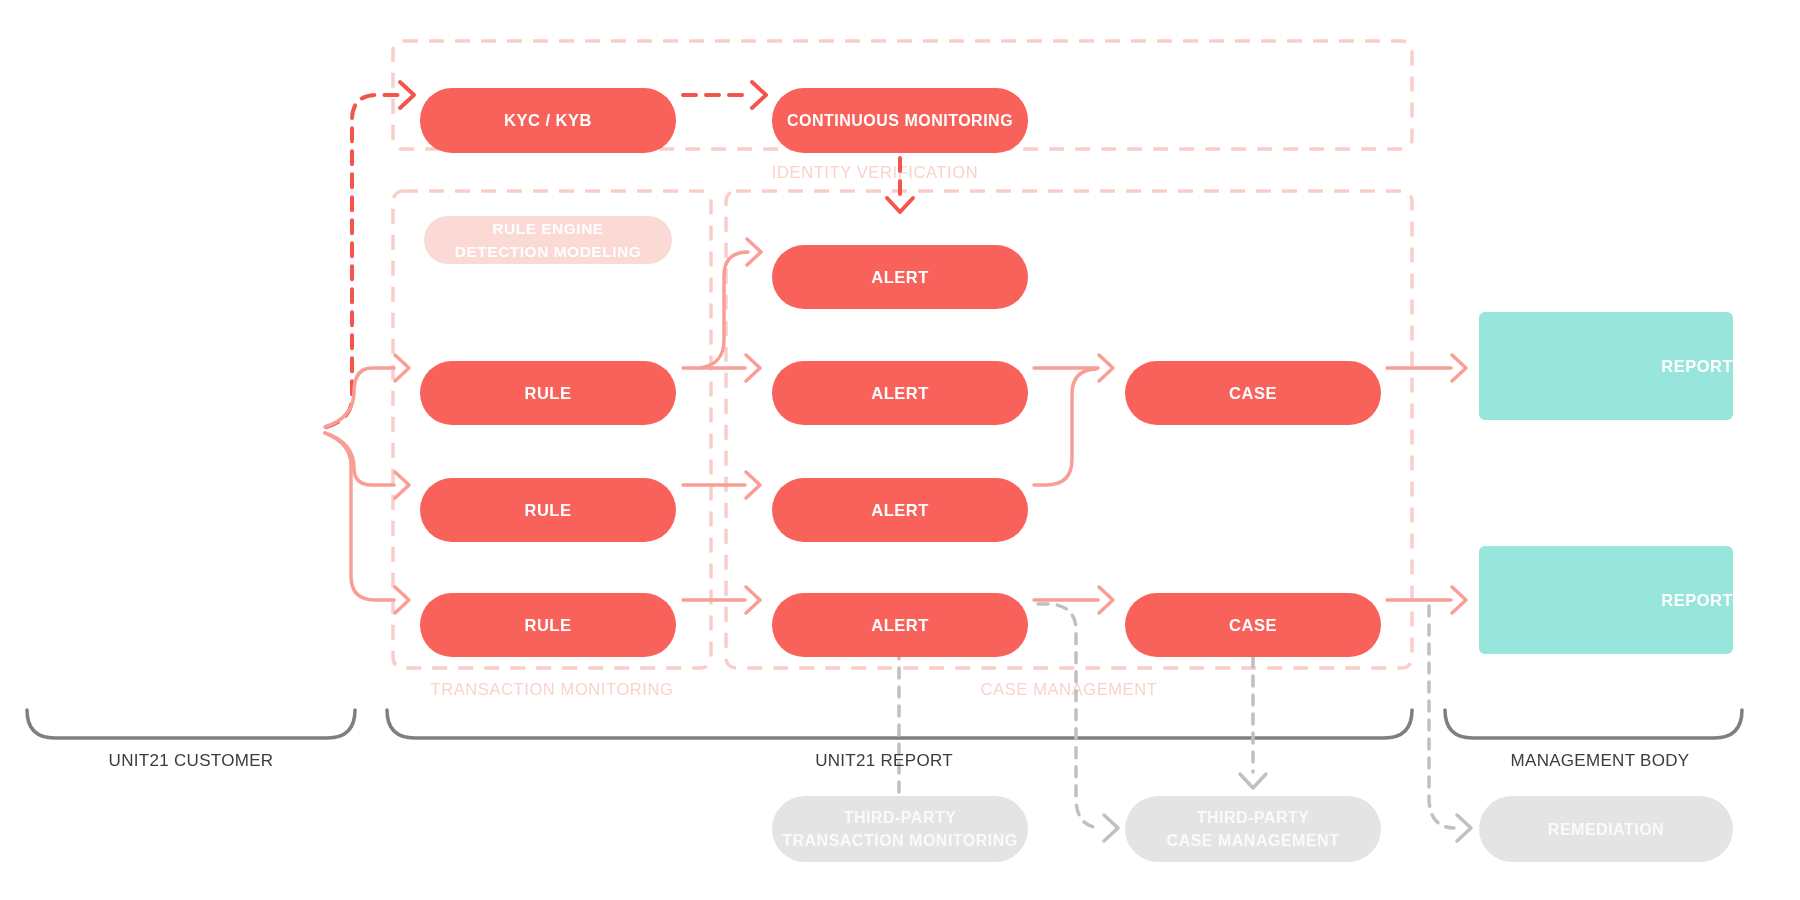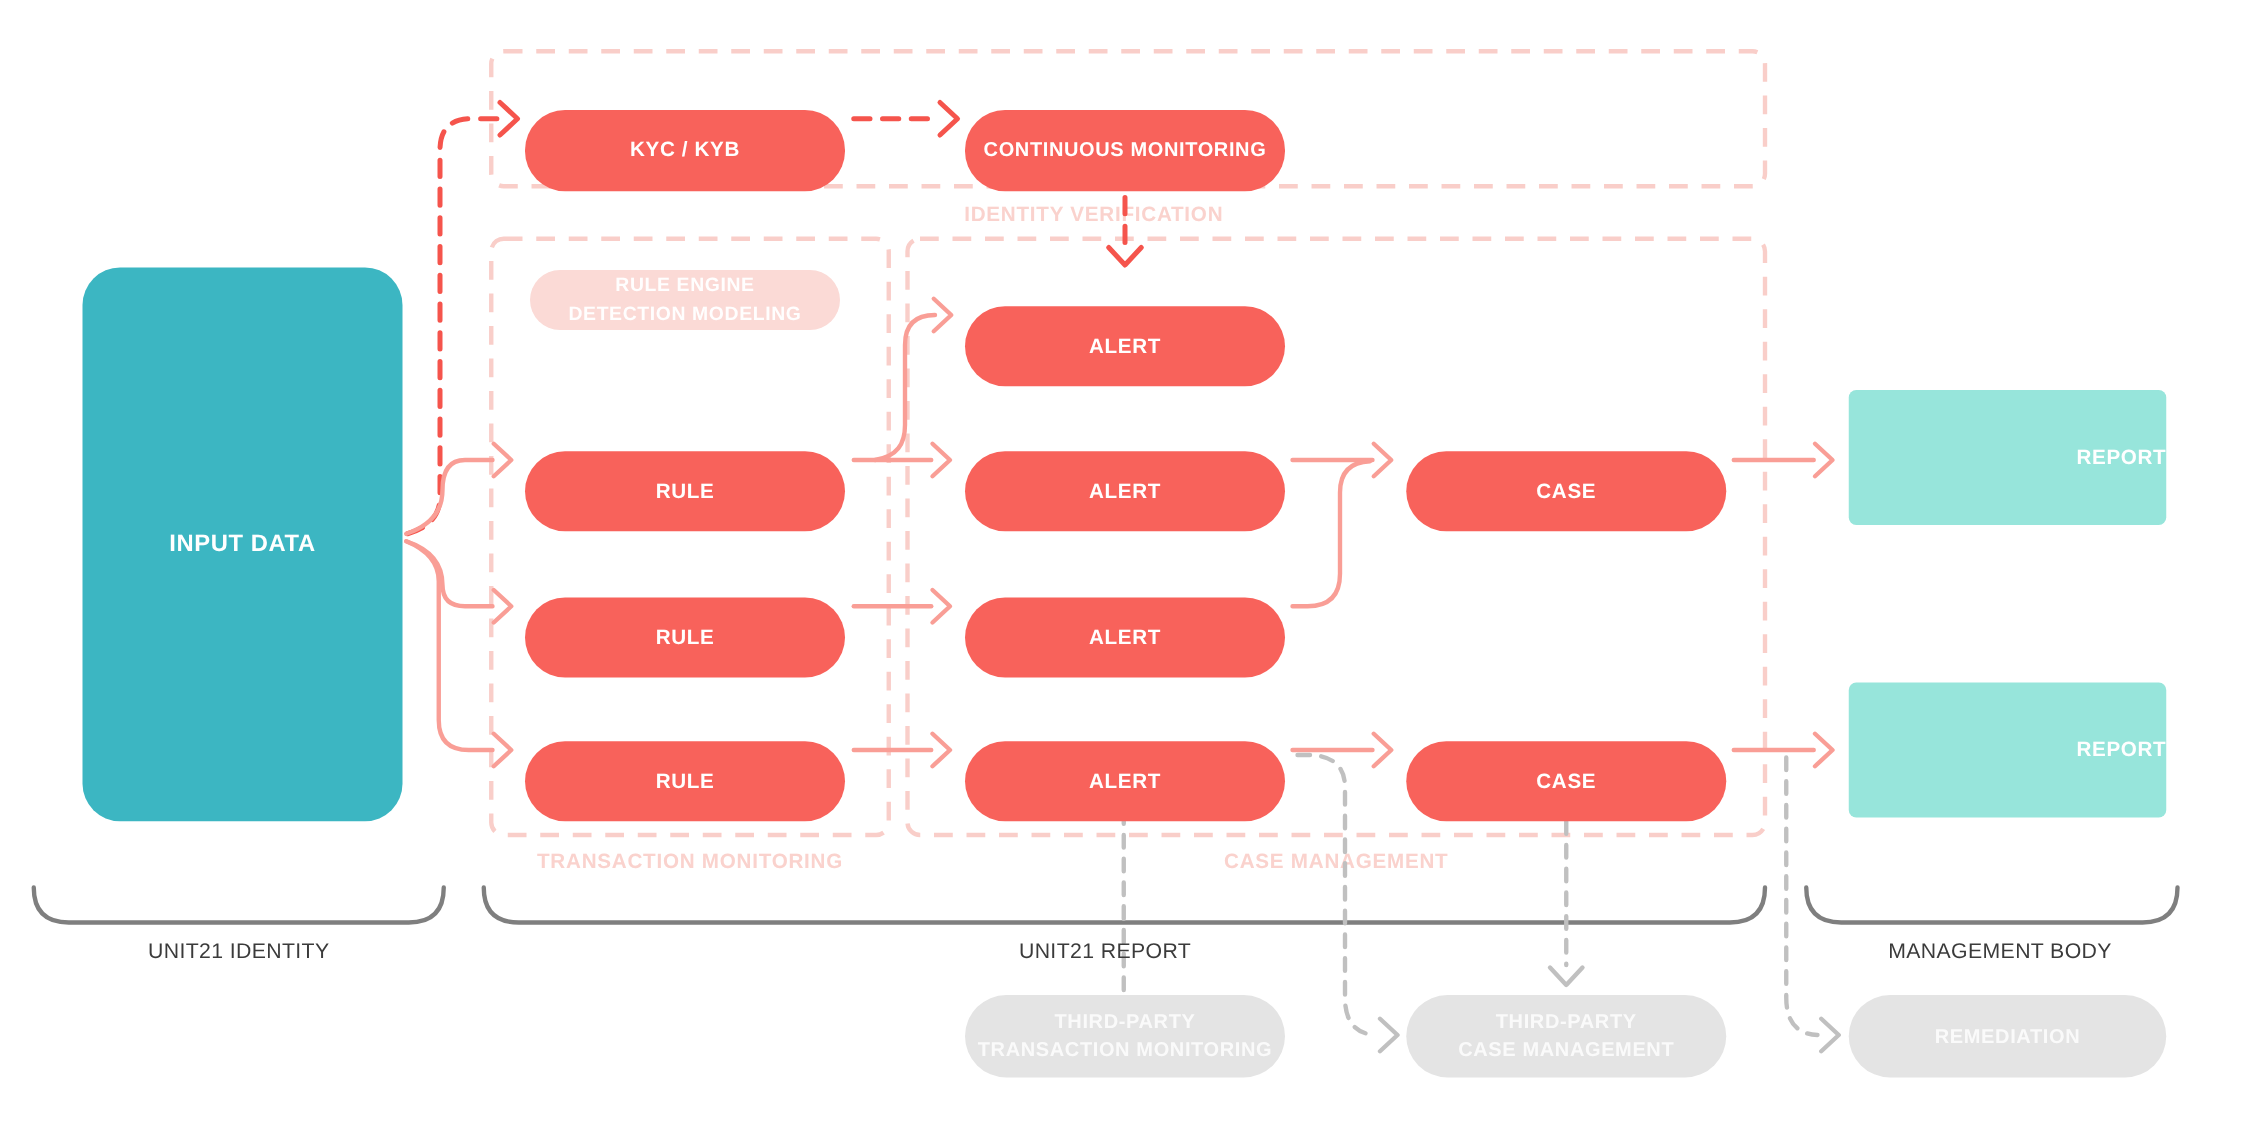--- a/index.html
+++ b/index.html
@@ -18,21 +18,21 @@
   .node.red{background:var(--red);border-radius:32px;margin-top:25px;}
   .node.teal{background:var(--teal);border-radius:30px;font-size:19px;}
   .node.mint{background:var(--mint);border-radius:6px;align-items:flex-end;}
   .node.palepink{background:var(--pale-pink-fill);border-radius:31px;font-size:15.5px;color:rgba(255,255,255,.97);}
   .node.gray{background:var(--gray-fill);border-radius:33px;color:rgba(255,255,255,.82);font-size:16px;}
   .node.small{font-size:16px;}
 
   
   .section-label{
     position:absolute;transform:translateX(-50%);white-space:nowrap;
-    color:var(--section-label);font-weight:bold;font-size:16.5px;letter-spacing:.6px;
+    color:var(--section-label);font-weight:normal;font-size:16.5px;letter-spacing:.6px;
   }
   .bracket-label{
     position:absolute;transform:translateX(-50%);white-space:nowrap;
     color:var(--bracket-label);font-size:17px;letter-spacing:.3px;
   }
 
   
   .sec-outline{fill:none;stroke:var(--pale-pink-line);stroke-width:3.5;stroke-dasharray:15 11;}
   .bracket{fill:none;stroke:var(--bracket);stroke-width:3.5;stroke-linecap:round;}
   .red-dash{fill:none;stroke:var(--red-strong);stroke-width:4;stroke-dasharray:13 10;stroke-linecap:round;}
@@ -100,23 +100,20 @@
     <path class="gray-head" d="M886 654 L899 640 L912 654"></path>
     <path class="gray-dash" d="M1038 604 L1050 604 Q1076 606 1076 630 L1076 798 Q1076 827 1101 828"></path>
     <path class="gray-head" d="M1104 815 L1118 828 L1104 841"></path>
     <path class="gray-dash" d="M1253 638 L1253 772"></path>
     <path class="gray-head" d="M1240 774 L1253 788 L1266 774"></path>
     <path class="gray-dash" d="M1429 606 L1429 798 Q1429 827 1454 828"></path>
     <path class="gray-head" d="M1457 815 L1471 828 L1457 841"></path>
   </svg>
 
   <div class="layer">
-    <div class="node teal" style="left:66px;top:214px;width:256px;height:443px">
-      <span>INPUT DATA</span>
-    </div>
 
     <div class="node red" style="left:420px;top:63px;width:256px;height:65px">
       <span>KYC / KYB</span>
     </div>
     <div class="node red small" style="left:772px;top:63px;width:256px;height:65px">
       <span>CONTINUOUS MONITORING</span>
     </div>
 
     <div class="node palepink" style="left:424px;top:216px;width:248px;height:48px">
       <span>RULE ENGINE</span>
@@ -166,17 +163,17 @@
     </div>
     <div class="node gray" style="left:1125px;top:796px;width:256px;height:66px">
       <span>THIRD-PARTY</span>
       <span>CASE MANAGEMENT</span>
     </div>
     <div class="node gray" style="left:1479px;top:796px;width:254px;height:66px">
       <span>REMEDIATION</span>
     </div>
   </div>
 
-  <div class="bracket-label" style="left:191px;top:751px">UNIT21 IDENTITY</div>
+  <div class="bracket-label" style="left:191px;top:751px">UNIT21 CUSTOMER</div>
   <div class="bracket-label" style="left:884px;top:751px">UNIT21 REPORT</div>
   <div class="bracket-label" style="left:1600px;top:751px">MANAGEMENT BODY</div>
 
 </div>
 
 </body></html>

